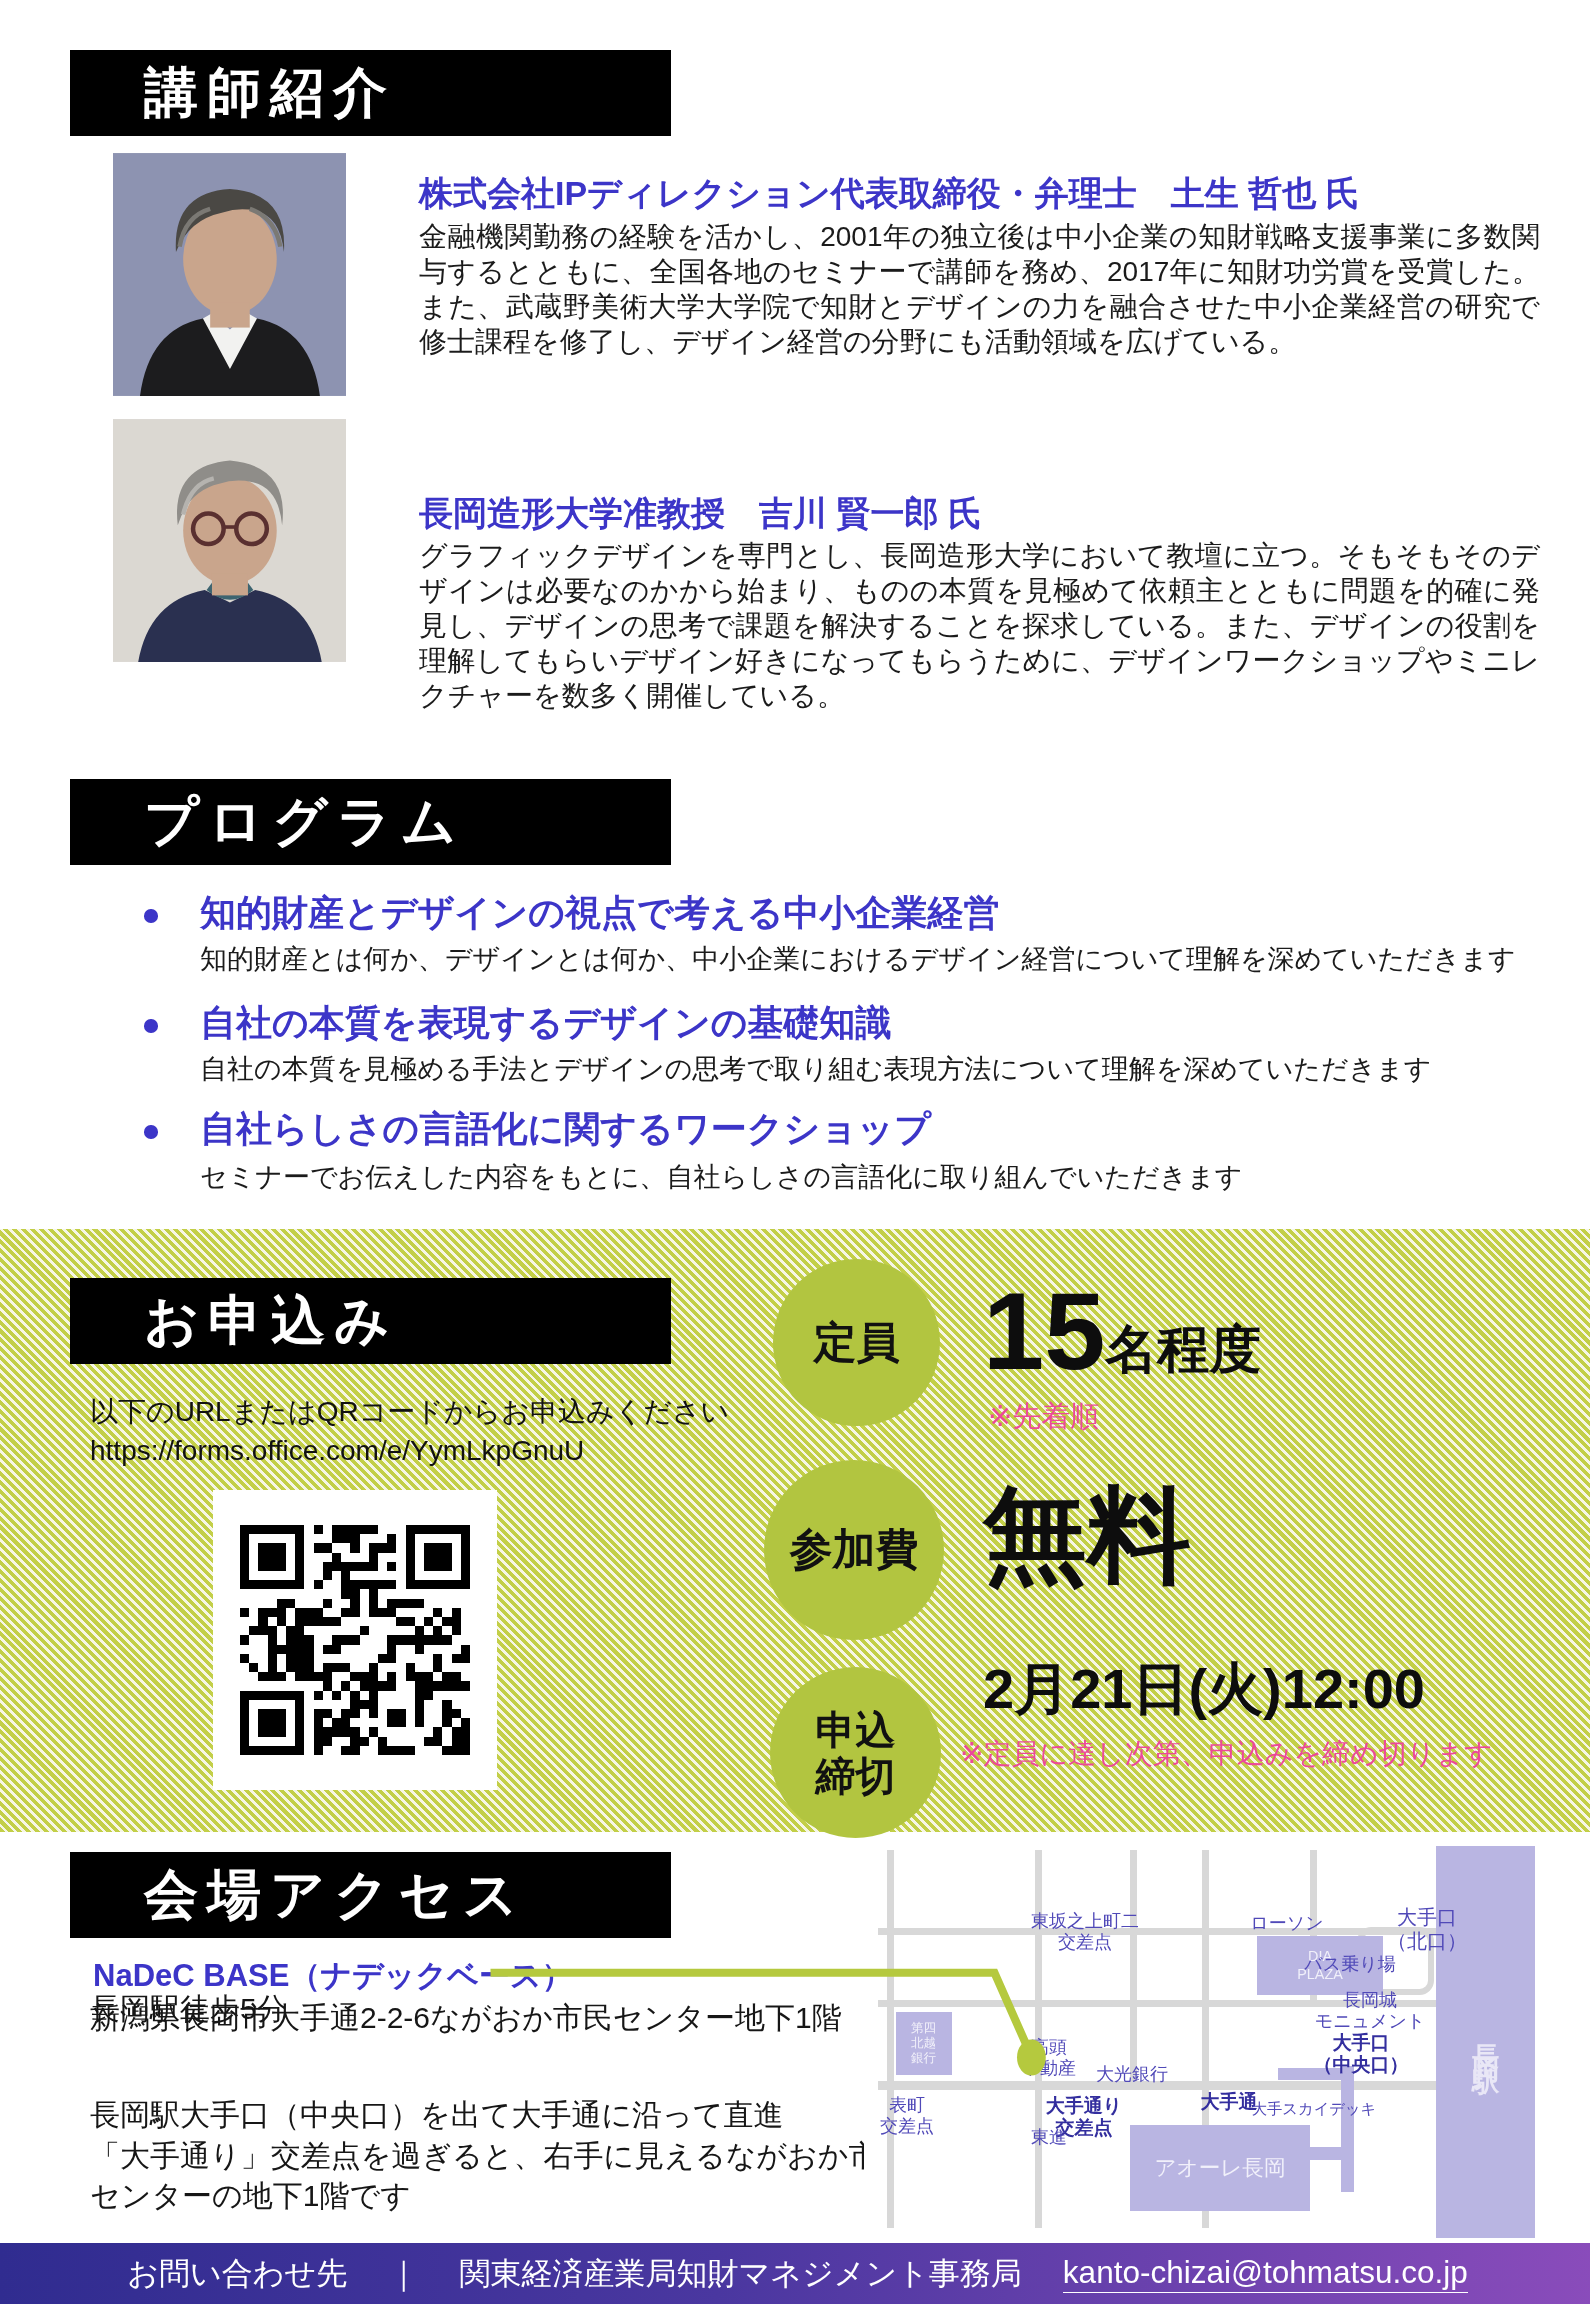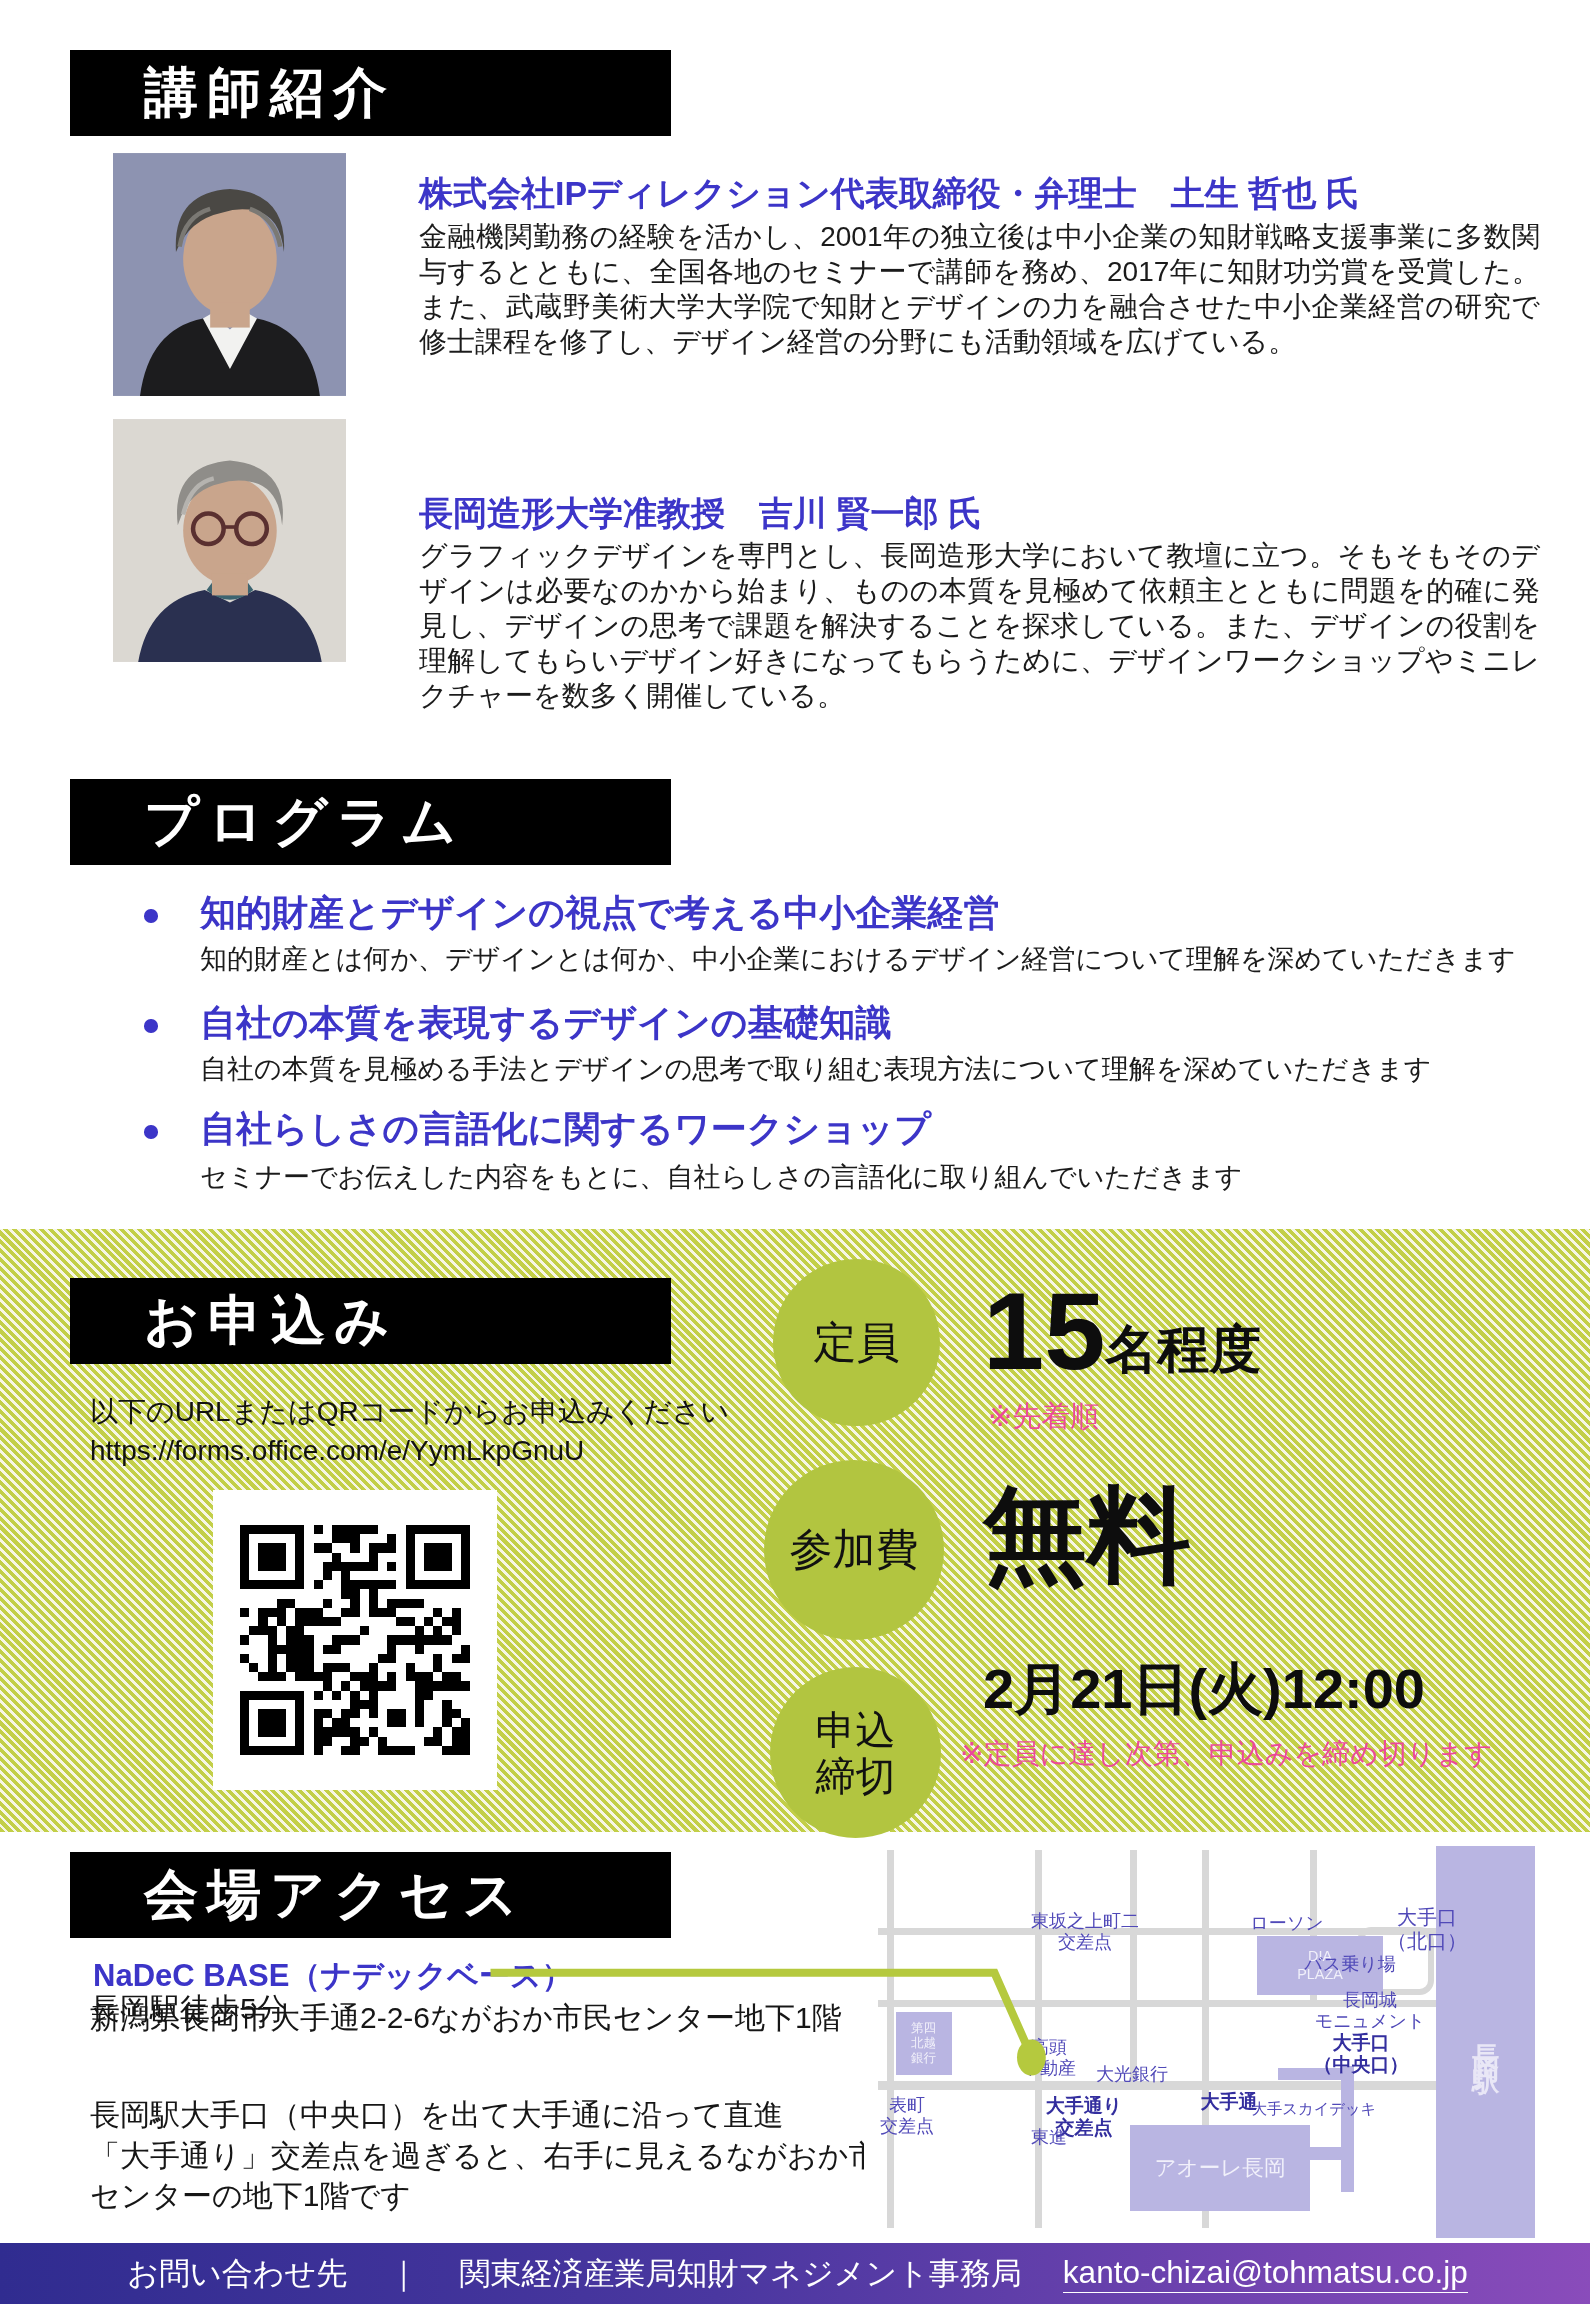--- a/index.html
+++ b/index.html
@@ -31,21 +31,21 @@
   
   .band{
     position:absolute; left:0; top:1229px; width:1595px; height:603px;
     background:repeating-linear-gradient(45deg,#c3cf48 0px,#c3cf48 3.6px,#f6f6e6 3.6px,#f6f6e6 6.3px);
   }
   .apply-text{position:absolute; font-size:28px; color:#111; white-space:nowrap;}
   .qr-box{position:absolute; left:213px; top:1490px; width:284px; height:300px; background:#fff; display:flex; align-items:center; justify-content:center;}
   .circle{
     position:absolute; border-radius:50%; background:#b2c540; display:flex;
     align-items:center; justify-content:center; text-align:left;
-    color:#111; font-weight:normal;
+    color:#111; font-weight:bold;
   }
   .big-val{position:absolute; font-weight:bold; color:#0d0d0d; line-height:1; white-space:nowrap;}
   .note{position:absolute; font-size:29px; color:#ec4899; white-space:nowrap;}
   
   .venue-name{position:absolute; left:93px; top:1955px; font-size:31px; font-weight:bold; color:#3c35c8; white-space:nowrap;}
   .venue-line{position:absolute; left:90px; font-size:30px; color:#161616; white-space:nowrap;}
   
   .map{position:absolute; left:864px; top:1841px; width:720px; height:399px; background:#fff; overflow:hidden;}
   .road-h{position:absolute; background:#d8d8d8; height:7.2px;}
   .road-v{position:absolute; background:#d8d8d8; width:7.2px;}

